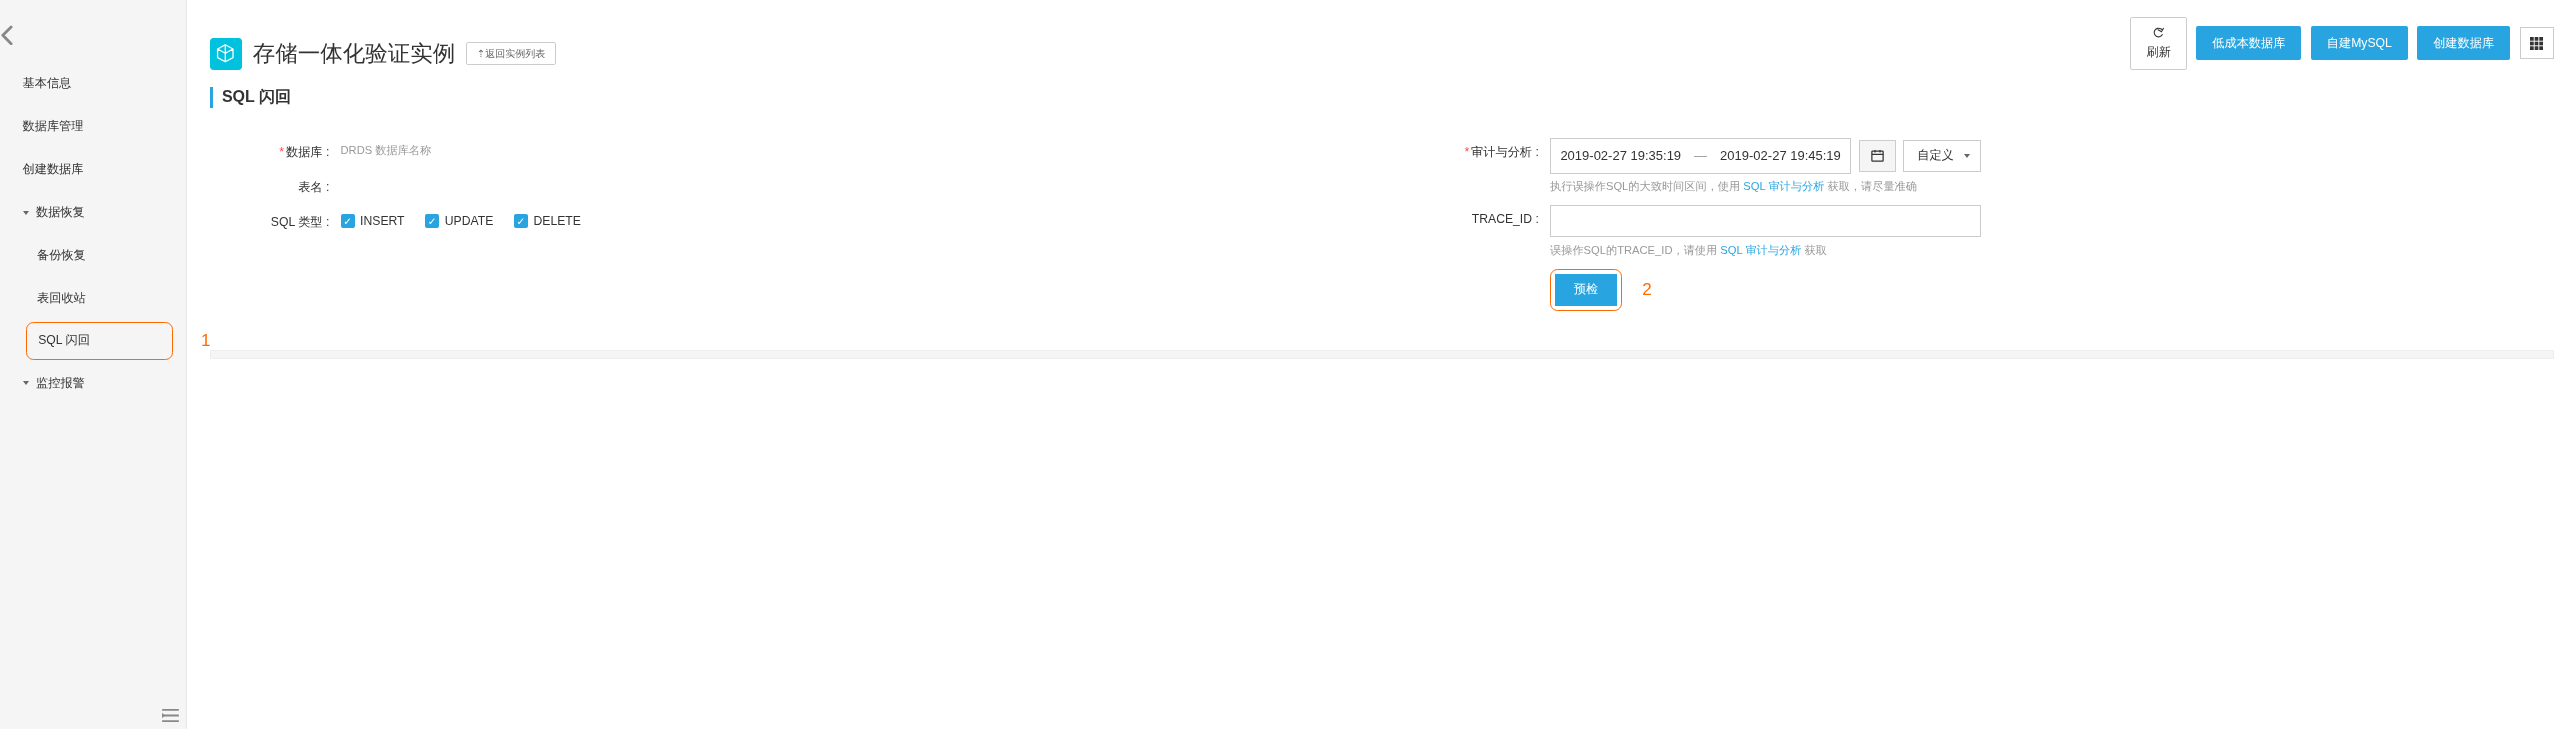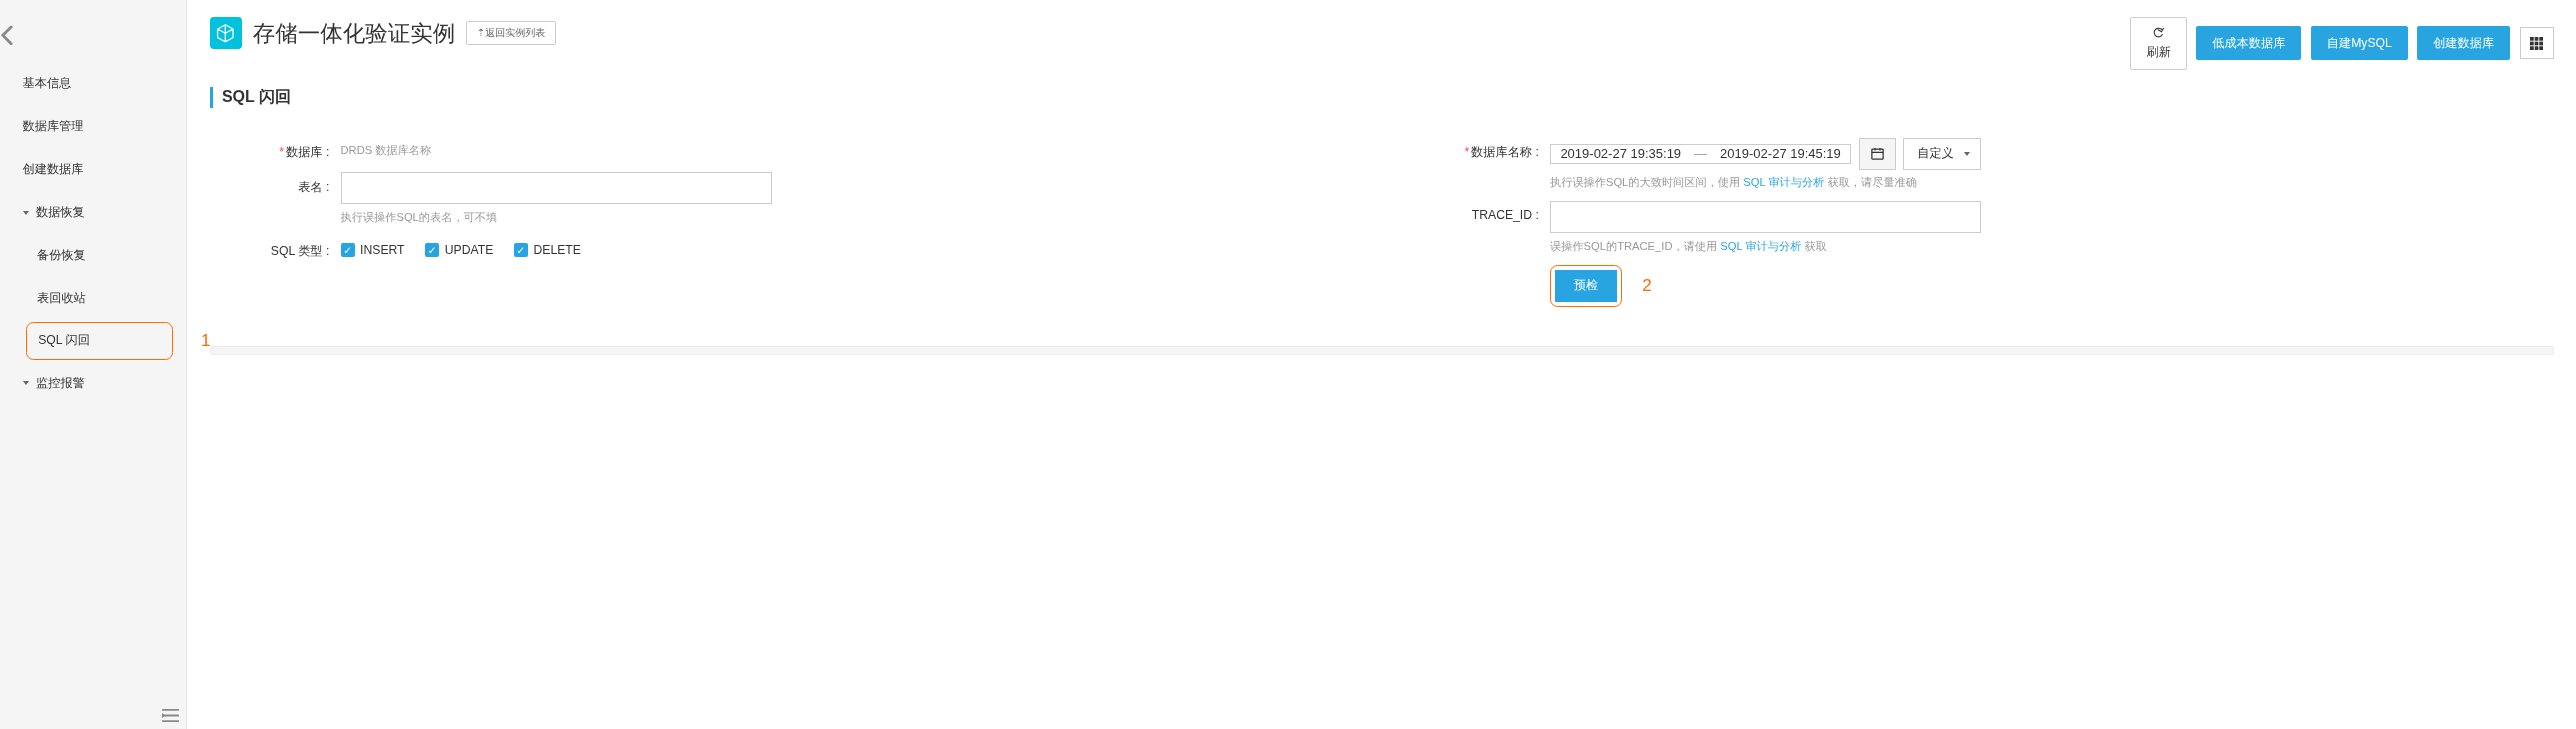--- a/index.html
+++ b/index.html
@@ -70,21 +70,21 @@
 
     
     .main {
       flex: 1;
       padding: 17px 22.5px;
       background: #fff;
       min-width: 0;
     }
     .header-row {
       display: flex;
-      align-items: flex-start;
+      align-items: flex-end;
       justify-content: space-between;
       margin-bottom: 17px;
     }
     .header-left { display: flex; align-items: center; gap: 11.2px; }
     .app-icon {
       width: 32px; height: 32px;
       background: #00c1de;
       border-radius: 3.7px;
       display: flex;
       align-items: center;
@@ -194,21 +194,21 @@
       color: #fff;
       font-size: 10.3px;
     }
 
     
     .time-range-wrap { display: flex; gap: 7.5px; align-items: center; }
     .time-range {
       display: flex;
       align-items: center;
       border: 0.9px solid #ccc;
-      height: 20px;
+      height: 36px;
       padding: 0 9.4px;
       gap: 13px;
       font-size: 13px;
       background: #fff;
     }
     .time-sep { color: #999; }
     .cal-btn {
       width: 37px; height: 32px;
       border: 0.9px solid #ccc;
       background: #f5f5f5;
@@ -345,24 +345,20 @@
     <div class="form-area">
       <div class="form-col">
         <div class="form-row">
           <div class="form-label"><span class="req">*</span><span>数据库 :</span></div>
           <div class="form-control">
             <div class="help-text">DRDS 数据库名称</div>
           </div>
         </div>
         <div class="form-row">
           <div class="form-label">表名 :</div>
-          <div class="form-control">
-            <input class="input" style="">
-            <div class="help-text">执行误操作SQL的表名，可不填</div>
-          </div>
         </div>
         <div class="form-row">
           <div class="form-label">SQL 类型 :</div>
           <div class="checkbox-group">
             <div class="checkbox-item">
               <div class="checkbox">✓</div>
               <span>INSERT</span>
             </div>
             <div class="checkbox-item">
               <div class="checkbox">✓</div>
@@ -371,21 +367,21 @@
             <div class="checkbox-item">
               <div class="checkbox">✓</div>
               <span>DELETE</span>
             </div>
           </div>
         </div>
       </div>
 
       <div class="form-col">
         <div class="form-row">
-          <div class="form-label"><span class="req">*</span><span>数据库名称 :</span></div>
+          <div class="form-label"><span class="req">*</span><span>审计与分析 :</span></div>
           <div class="form-control-wide">
             <div class="time-range-wrap">
               <div class="time-range">
                 <span>2019-02-27 19:35:19</span>
                 <span class="time-sep">—</span>
                 <span>2019-02-27 19:45:19</span>
               </div>
               <div class="cal-btn">
                 <svg width="15" height="15" viewBox="0 0 24 24">
                     <rect x="3" y="5" width="18" height="16" rx="1" fill="none" stroke="#333" stroke-width="2"></rect>

